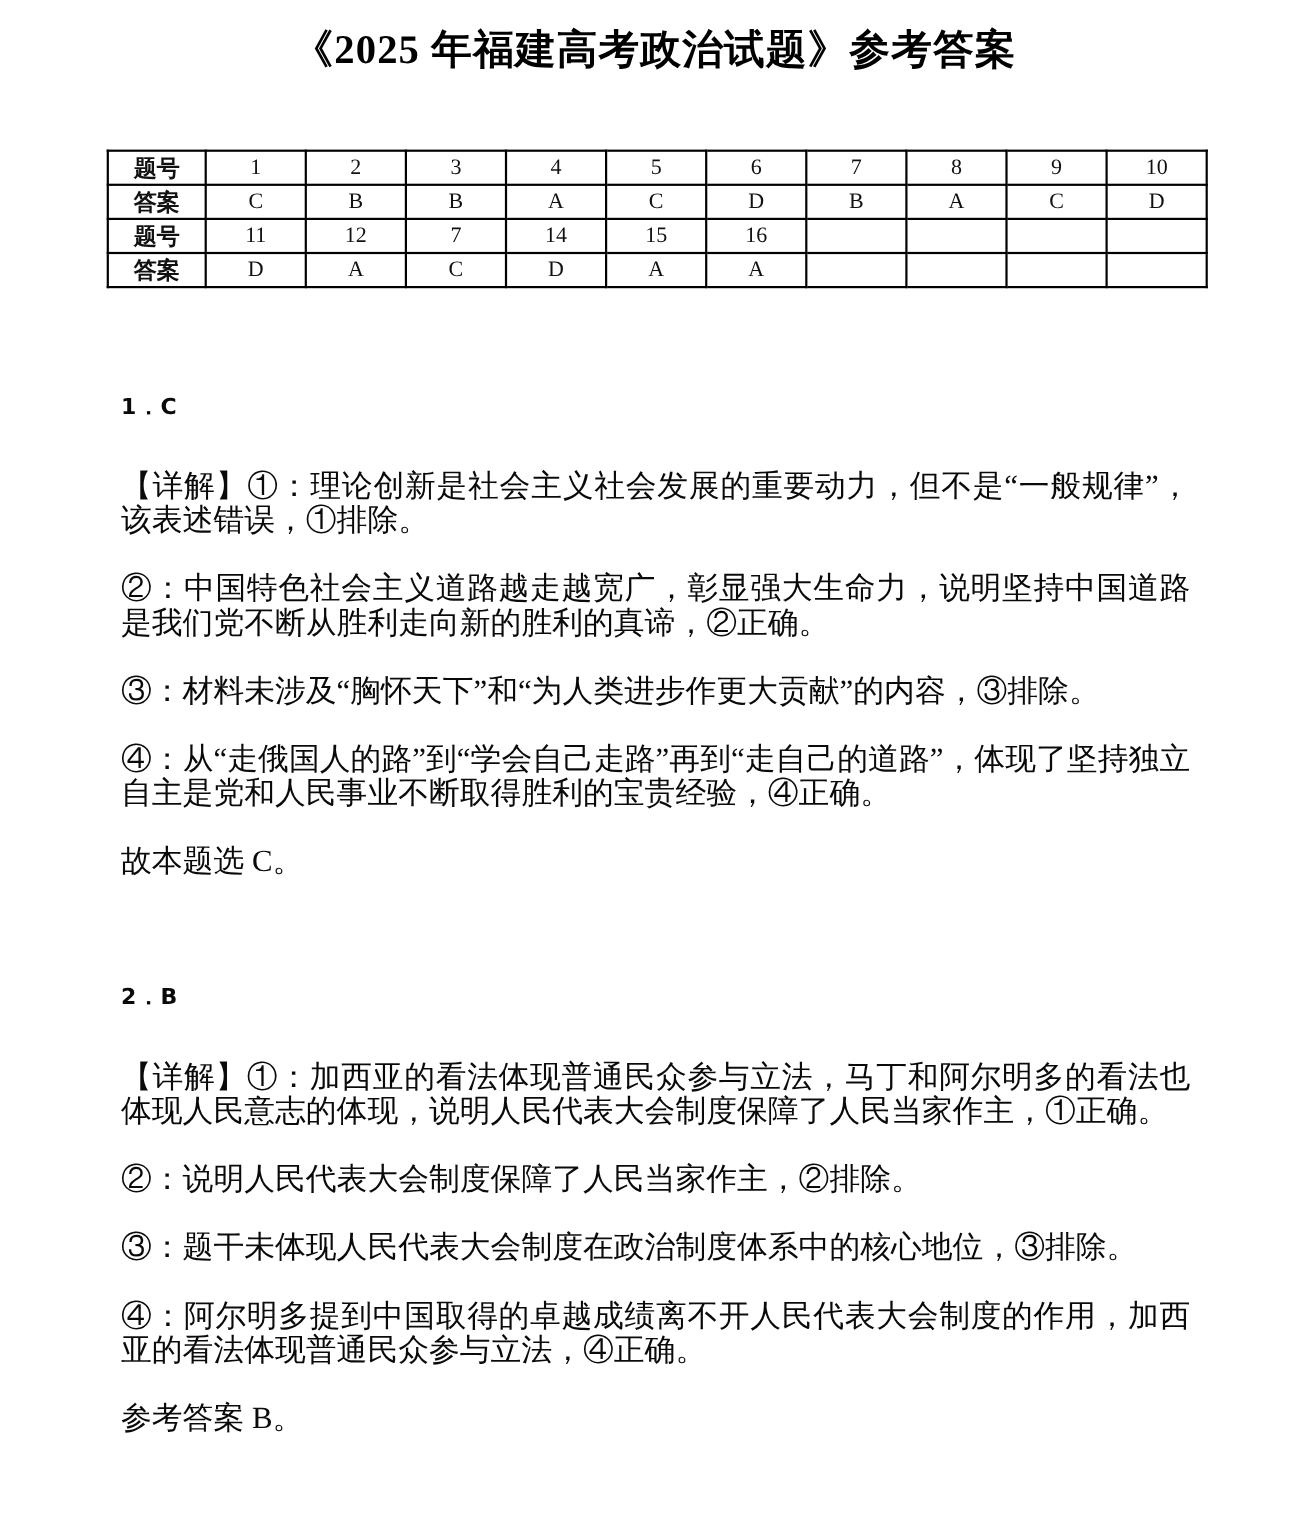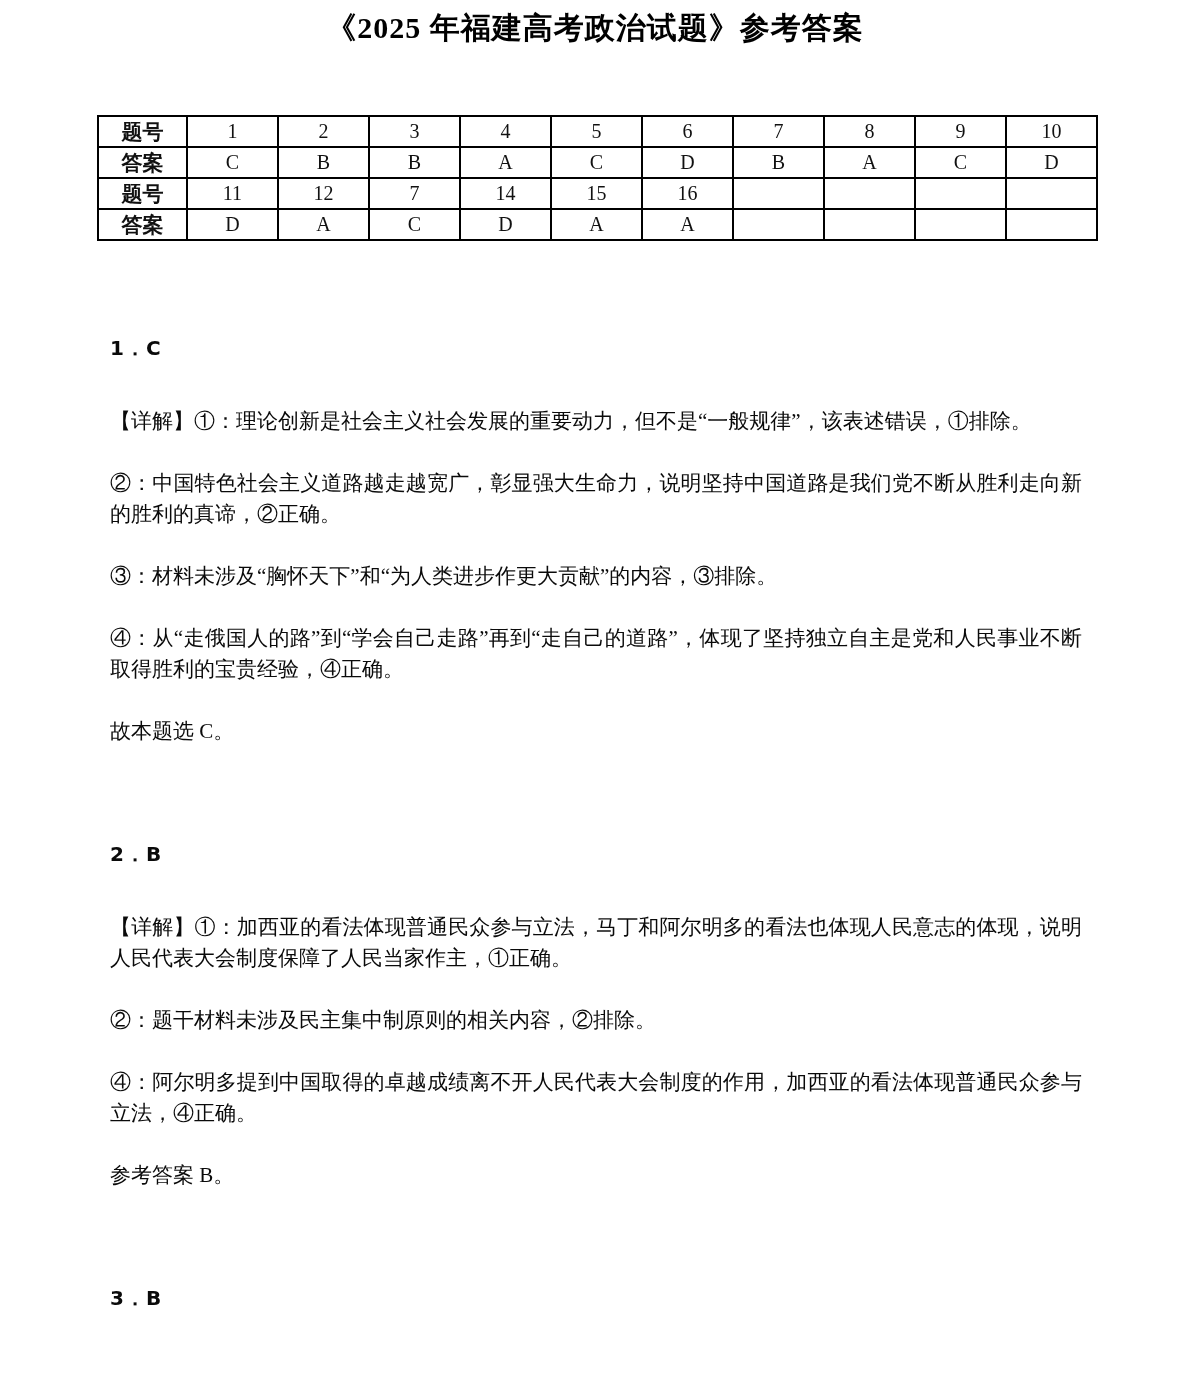--- a/index.html
+++ b/index.html
@@ -13,24 +13,24 @@
     overflow: hidden;
     font-family: "Liberation Serif", "DejaVu Serif", serif;
     color: #111111;
   }
   .page {
     width: 1190px;
     height: 1379px;
     position: relative;
   }
   .title {
-    margin: 0;
+    margin: 12px;
     padding-top: 8px;
     text-align: center;
-    font-size: 30px;
+    font-size: 37px;
     font-weight: bold;
     letter-spacing: 1px;
     color: #000000;
     font-family: "Liberation Serif", "DejaVu Serif", serif;
   }
   table.answer-table {
     border-collapse: collapse;
     margin: 66px 0 0 97px;
     table-layout: fixed;
     width: 996px;
@@ -68,21 +68,21 @@
     font-weight: bold;
     font-family: "DejaVu Sans", "Liberation Sans", sans-serif;
     letter-spacing: 1px;
     color: #0a0a0a;
   }
   .section:last-child .section-heading {
     margin-bottom: 0;
   }
   .para {
     margin: 0 0 31px 0;
-    font-size: 21px;
+    font-size: 28px;
     line-height: 31px;
     text-align: justify;
     color: #0a0a0a;
   }
   .para:last-child {
     margin-bottom: 0;
   }
 </style>
 </head>
 <body>
@@ -152,21 +152,22 @@
         <div class="section-heading">1．C</div>
         <p class="para">【详解】①：理论创新是社会主义社会发展的重要动力，但不是“一般规律”，该表述错误，①排除。</p>
         <p class="para">②：中国特色社会主义道路越走越宽广，彰显强大生命力，说明坚持中国道路是我们党不断从胜利走向新的胜利的真谛，②正确。</p>
         <p class="para">③：材料未涉及“胸怀天下”和“为人类进步作更大贡献”的内容，③排除。</p>
         <p class="para">④：从“走俄国人的路”到“学会自己走路”再到“走自己的道路”，体现了坚持独立自主是党和人民事业不断取得胜利的宝贵经验，④正确。</p>
         <p class="para">故本题选 C。</p>
       </div>
       <div class="section">
         <div class="section-heading">2．B</div>
         <p class="para">【详解】①：加西亚的看法体现普通民众参与立法，马丁和阿尔明多的看法也体现人民意志的体现，说明人民代表大会制度保障了人民当家作主，①正确。</p>
-        <p class="para">②：题干材料未涉及民主集中制原则的相关内容，②排除。</p>
+        <p class="para">②：说明人民代表大会制度保障了人民当家作主，②排除。</p>
+        <p class="para">③：题干未体现人民代表大会制度在政治制度体系中的核心地位，③排除。</p>
         <p class="para">④：阿尔明多提到中国取得的卓越成绩离不开人民代表大会制度的作用，加西亚的看法体现普通民众参与立法，④正确。</p>
         <p class="para">参考答案 B。</p>
       </div>
       <div class="section">
         <div class="section-heading">3．B</div>
       </div>
     </div>
 </div>
 
 </body></html>

